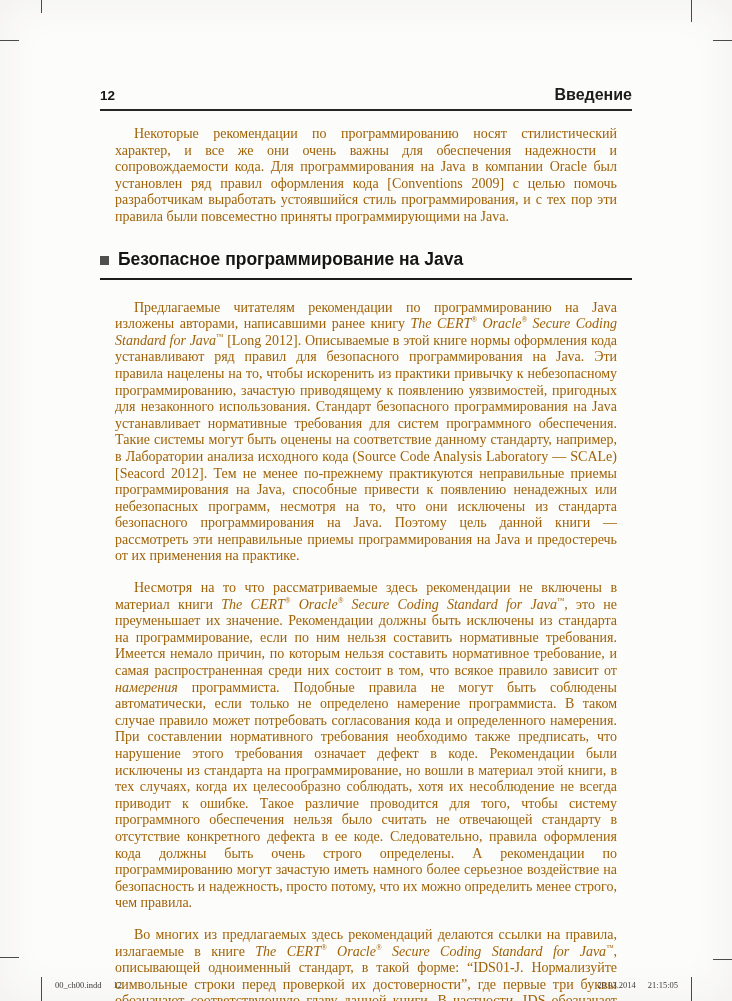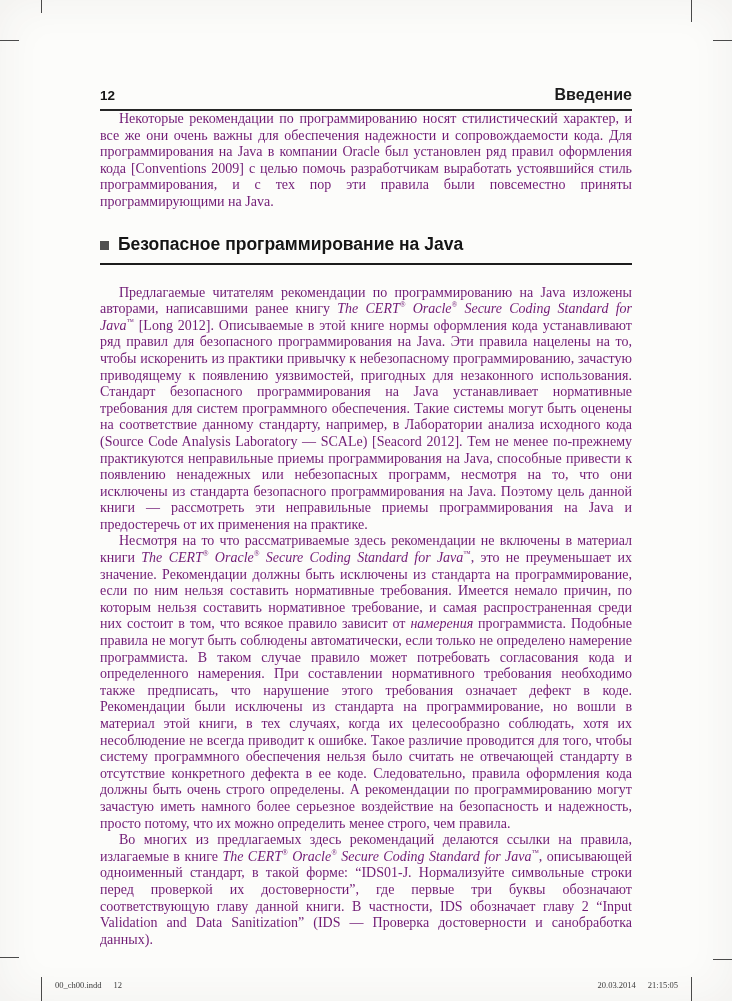--- a/index.html
+++ b/index.html
@@ -24,26 +24,26 @@
     align-items: baseline;
     padding-top: 86px;
     padding-bottom: 5px;
     border-bottom: 2px solid #262626;
     font-family: "Liberation Sans", sans-serif;
   }
   .page-number { font-size: 13.5px; font-weight: bold; color: #161616; }
   .header-title { font-size: 16px; font-weight: 600; color: #1c1c1c; }
   
   p.body {
-    margin: 0;
+    margin: 15px;
     font-size: 14px;
     line-height: 16.6px;
     text-align: justify;
     text-indent: 19px;
-    color: #701a75;
+    color: #a16207;
   }
   .intro { margin-top: 29px; }
   .section-body p.body { margin-top: 0; }
   .section-body { margin-top: 20px; }
   i { font-style: italic; }
   sup.mark {
     font-size: 7.5px;
     font-style: italic;
     vertical-align: super;
     line-height: 0;

